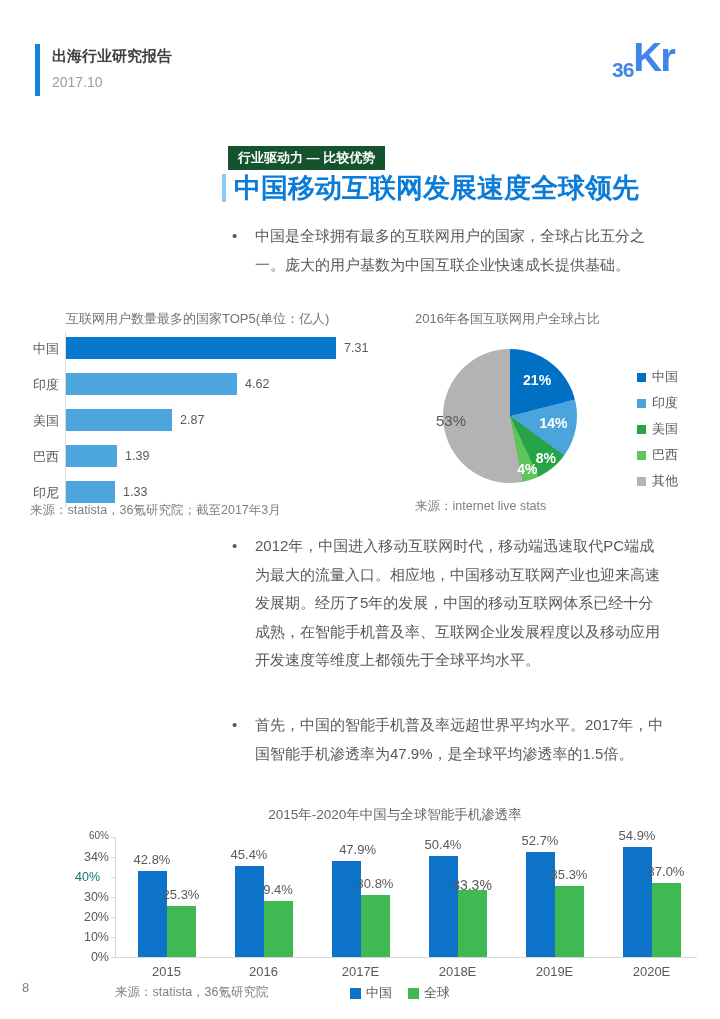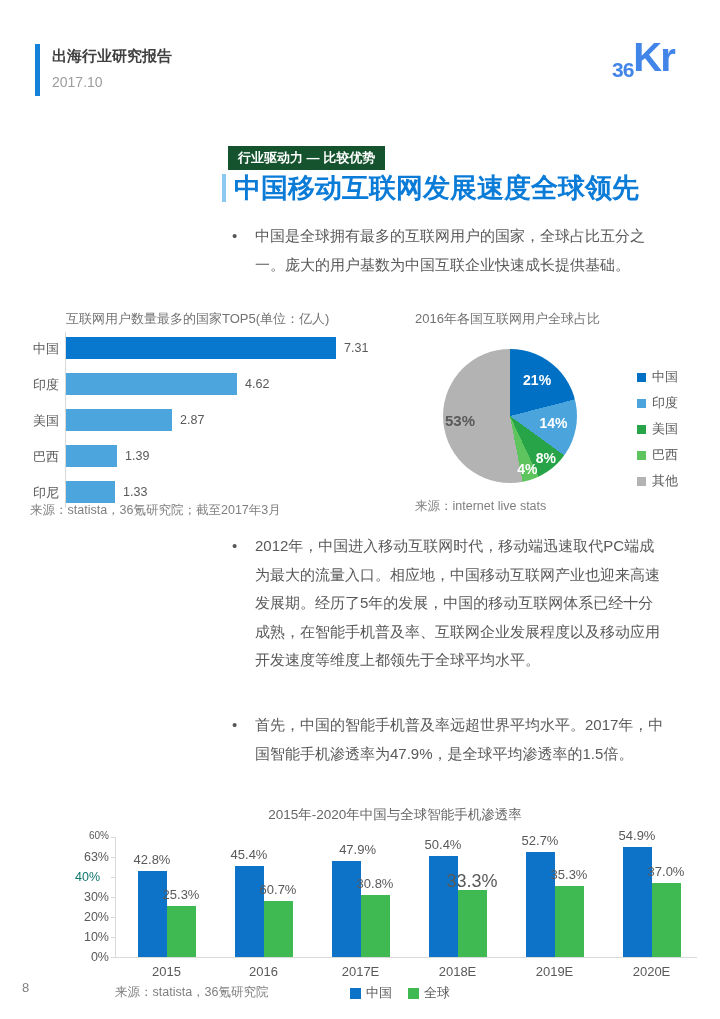--- a/index.html
+++ b/index.html
@@ -94,21 +94,21 @@
     </div>
   <div class="abs src" id="src-hbar">来源：statista，36氪研究院；截至2017年3月</div>
 
   <div class="abs chart-title" id="pie-title">2016年各国互联网用户全球占比</div>
   <div class="abs" id="pie-circle" style="background: conic-gradient(rgb(0, 112, 197) 0deg, rgb(0, 112, 197) 75.6deg, rgb(75, 165, 220) 75.6deg, rgb(75, 165, 220) 126deg, rgb(38, 164, 71) 126deg, rgb(38, 164, 71) 154.8deg, rgb(94, 196, 94) 154.8deg, rgb(94, 196, 94) 169.2deg, rgb(179, 179, 179) 169.2deg, rgb(179, 179, 179) 360deg);"></div>
   <div class="abs" id="pie-labels">
       <div style="position: absolute; left: 70.1027px; top: 23.0593px; width: 48px; text-align: center; font-size: 14px; font-weight: bold; color: rgb(255, 255, 255);">21%</div>
       <div style="position: absolute; left: 86.4367px; top: 66.286px; width: 48px; text-align: center; font-size: 14px; font-weight: bold; color: rgb(255, 255, 255);">14%</div>
       <div style="position: absolute; left: 78.8742px; top: 101.364px; width: 48px; text-align: center; font-size: 14px; font-weight: bold; color: rgb(255, 255, 255);">8%</div>
       <div style="position: absolute; left: 60.3915px; top: 111.525px; width: 48px; text-align: center; font-size: 14px; font-weight: bold; color: rgb(255, 255, 255);">4%</div>
-      <div style="position: absolute; left: -7.02699px; top: 62.7289px; width: 48px; text-align: center; font-size: 15px; font-weight: bold; color: rgb(89, 89, 89);">53%</div>
+      <div style="position: absolute; left: -7.02699px; top: 62.7289px; width: 48px; text-align: left; font-size: 15px; font-weight: normal; color: rgb(89, 89, 89);">53%</div>
     </div>
   <div class="abs" id="pie-legend">
       <div style="position: relative; left: 0px; top: 0px; display: flex; align-items: center; margin-bottom: 8px; font-size: 13px; color: rgb(89, 89, 89);">
         <span style="width: 9px; height: 9px; margin-right: 6px; display: inline-block; background: rgb(0, 112, 197);"></span>
         <span>中国</span>
       </div>
       <div style="position: relative; left: 0px; top: 0px; display: flex; align-items: center; margin-bottom: 8px; font-size: 13px; color: rgb(89, 89, 89);">
         <span style="width: 9px; height: 9px; margin-right: 6px; display: inline-block; background: rgb(75, 165, 220);"></span>
         <span>印度</span>
       </div>
@@ -143,43 +143,43 @@
   <div style="position: absolute; left: 0px; top: 120px; width: 34px; text-align: right; font-size: 12.5px; color: rgb(89, 89, 89);">0%</div>
       <div style="position: absolute; left: 36px; top: 127px; width: 4px; height: 1px; background: rgb(217, 217, 217);"></div>
       <div style="position: absolute; left: 0px; top: 100px; width: 34px; text-align: right; font-size: 12.5px; color: rgb(89, 89, 89);">10%</div>
       <div style="position: absolute; left: 36px; top: 107px; width: 4px; height: 1px; background: rgb(217, 217, 217);"></div>
       <div style="position: absolute; left: 0px; top: 80px; width: 34px; text-align: right; font-size: 12.5px; color: rgb(89, 89, 89);">20%</div>
       <div style="position: absolute; left: 36px; top: 87px; width: 4px; height: 1px; background: rgb(217, 217, 217);"></div>
       <div style="position: absolute; left: 0px; top: 60px; width: 34px; text-align: right; font-size: 12.5px; color: rgb(89, 89, 89);">30%</div>
       <div style="position: absolute; left: 36px; top: 67px; width: 4px; height: 1px; background: rgb(217, 217, 217);"></div>
       <div style="position: absolute; left: 0px; top: 40px; width: 34px; text-align: left; font-size: 12.5px; color: #0f766e;">40%</div>
       <div style="position: absolute; left: 36px; top: 47px; width: 4px; height: 1px; background: rgb(217, 217, 217);"></div>
-      <div style="position: absolute; left: 0px; top: 20px; width: 34px; text-align: right; font-size: 12.5px; color: rgb(89, 89, 89);">63%</div>
+      <div style="position: absolute; left: 0px; top: 20px; width: 34px; text-align: right; font-size: 12.5px; color: rgb(89, 89, 89);">34%</div>
       <div style="position: absolute; left: 36px; top: 27px; width: 4px; height: 1px; background: rgb(217, 217, 217);"></div>
       <div style="position: absolute; left: 0px; top: 0px; width: 34px; text-align: right; font-size: 10px; color: rgb(89, 89, 89);">60%</div>
       <div style="position: absolute; left: 36px; top: 7px; width: 4px; height: 1px; background: rgb(217, 217, 217);"></div>
       <div style="position: absolute; left: 62.5px; top: 41px; width: 29px; height: 86px; background: rgb(12, 115, 201);"></div>
       <div style="position: absolute; left: 91.5px; top: 76px; width: 29px; height: 51px; background: rgb(63, 186, 82);"></div>
       <div style="position: absolute; left: 47px; top: 22px; width: 60px; text-align: center; font-size: 13px; color: rgb(89, 89, 89);">42.8%</div>
       <div style="position: absolute; left: 76px; top: 57px; width: 60px; text-align: center; font-size: 13px; color: rgb(89, 89, 89);">25.3%</div>
       <div style="position: absolute; left: 61.5px; top: 134px; width: 60px; text-align: center; font-size: 13px; color: rgb(89, 89, 89);">2015</div>
       <div style="position: absolute; left: 159.5px; top: 36px; width: 29px; height: 91px; background: rgb(12, 115, 201);"></div>
       <div style="position: absolute; left: 188.5px; top: 71px; width: 29px; height: 56px; background: rgb(63, 186, 82);"></div>
       <div style="position: absolute; left: 144px; top: 17px; width: 60px; text-align: center; font-size: 13px; color: rgb(89, 89, 89);">45.4%</div>
-      <div style="position: absolute; left: 173px; top: 52px; width: 60px; text-align: center; font-size: 13px; color: rgb(89, 89, 89);">60.7%</div>
+      <div style="position: absolute; left: 173px; top: 52px; width: 60px; text-align: center; font-size: 13px; color: rgb(89, 89, 89);">9.4%</div>
       <div style="position: absolute; left: 158.5px; top: 134px; width: 60px; text-align: center; font-size: 13px; color: rgb(89, 89, 89);">2016</div>
       <div style="position: absolute; left: 256.5px; top: 31px; width: 29px; height: 96px; background: rgb(12, 115, 201);"></div>
       <div style="position: absolute; left: 285.5px; top: 65px; width: 29px; height: 62px; background: rgb(63, 186, 82);"></div>
       <div style="position: absolute; left: 241px; top: 12px; width: 60px; text-align: right; font-size: 13px; color: rgb(89, 89, 89);">47.9%</div>
       <div style="position: absolute; left: 270px; top: 46px; width: 60px; text-align: center; font-size: 13px; color: rgb(89, 89, 89);">30.8%</div>
       <div style="position: absolute; left: 255.5px; top: 134px; width: 60px; text-align: center; font-size: 13px; color: rgb(89, 89, 89);">2017E</div>
       <div style="position: absolute; left: 353.5px; top: 26px; width: 29px; height: 101px; background: rgb(12, 115, 201);"></div>
       <div style="position: absolute; left: 382.5px; top: 60px; width: 29px; height: 67px; background: rgb(63, 186, 82);"></div>
       <div style="position: absolute; left: 338px; top: 7px; width: 60px; text-align: center; font-size: 13px; color: rgb(89, 89, 89);">50.4%</div>
-      <div style="position: absolute; left: 367px; top: 41px; width: 60px; text-align: center; font-size: 18px; color: rgb(89, 89, 89);">33.3%</div>
+      <div style="position: absolute; left: 367px; top: 47px; width: 60px; text-align: center; font-size: 14px; color: rgb(89, 89, 89);">33.3%</div>
       <div style="position: absolute; left: 352.5px; top: 134px; width: 60px; text-align: center; font-size: 13px; color: rgb(89, 89, 89);">2018E</div>
       <div style="position: absolute; left: 450.5px; top: 22px; width: 29px; height: 105px; background: rgb(12, 115, 201);"></div>
       <div style="position: absolute; left: 479.5px; top: 56px; width: 29px; height: 71px; background: rgb(63, 186, 82);"></div>
       <div style="position: absolute; left: 435px; top: 3px; width: 60px; text-align: center; font-size: 13px; color: rgb(89, 89, 89);">52.7%</div>
       <div style="position: absolute; left: 464px; top: 37px; width: 60px; text-align: center; font-size: 13px; color: rgb(89, 89, 89);">35.3%</div>
       <div style="position: absolute; left: 449.5px; top: 134px; width: 60px; text-align: center; font-size: 13px; color: rgb(89, 89, 89);">2019E</div>
       <div style="position: absolute; left: 547.5px; top: 17px; width: 29px; height: 110px; background: rgb(12, 115, 201);"></div>
       <div style="position: absolute; left: 576.5px; top: 53px; width: 29px; height: 74px; background: rgb(63, 186, 82);"></div>
       <div style="position: absolute; left: 532px; top: -2px; width: 60px; text-align: center; font-size: 13px; color: rgb(89, 89, 89);">54.9%</div>
       <div style="position: absolute; left: 561px; top: 34px; width: 60px; text-align: center; font-size: 13px; color: rgb(89, 89, 89);">37.0%</div>

